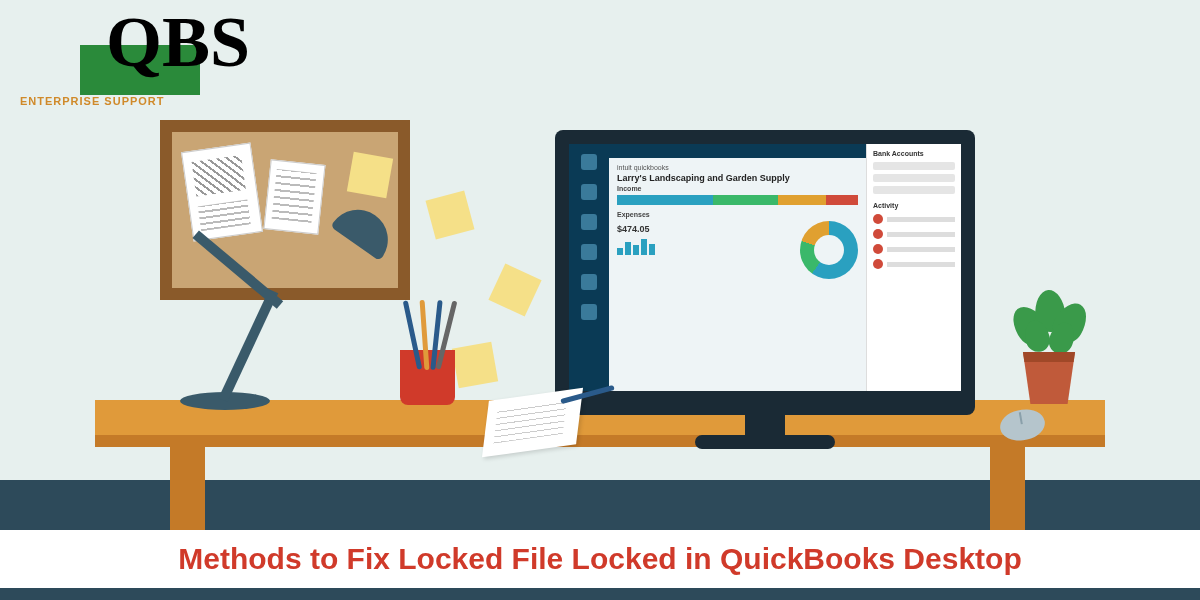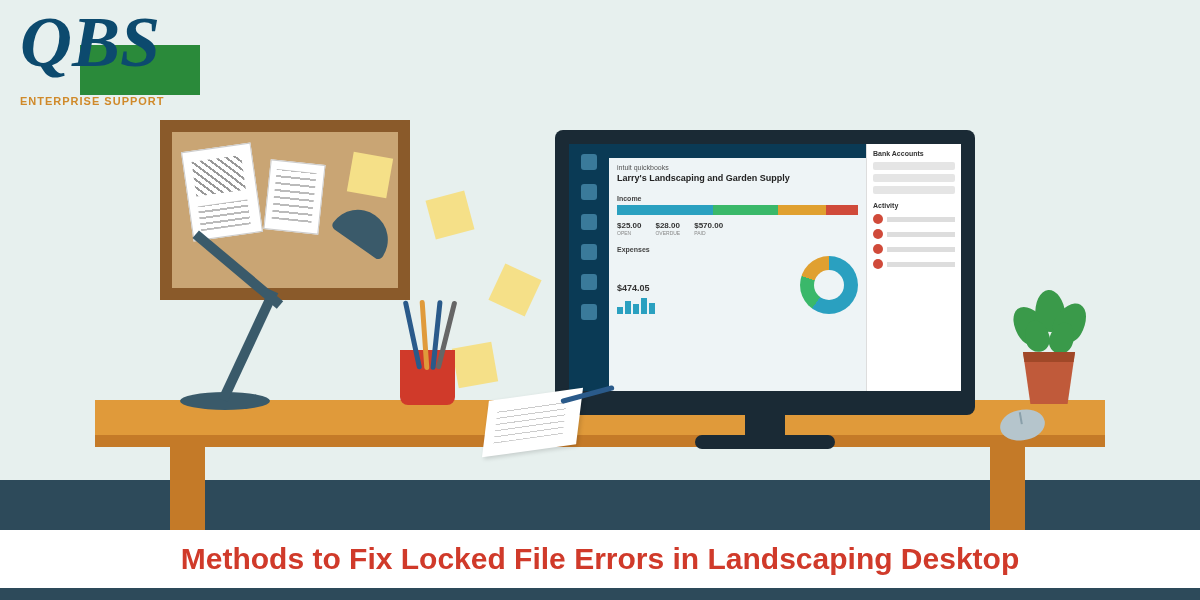--- a/index.html
+++ b/index.html
@@ -2,21 +2,21 @@
 <html><head>
 <meta charset="utf-8">
 <style>
 *{margin:0;padding:0;box-sizing:border-box}
 body{width:1200px;height:600px;overflow:hidden;font-family:Arial,Helvetica,sans-serif;position:relative;background:#fff}
 .scene{position:absolute;inset:0}
 .wall{position:absolute;left:0;right:0;top:0;height:480px;background:#e7f0ee}
 .floor{position:absolute;left:0;right:0;top:480px;height:120px;background:#2d4a5a}
 .logo{position:absolute;left:20px;top:10px;width:230px;height:120px}
 .logo-bg{position:absolute;left:60px;top:35px;width:120px;height:50px;background:#2a8a3a}
-.logo-text{position:absolute;left:0;top:0;width:100%;font-family:"Brush Script MT",cursive;font-size:72px;font-weight:700;font-style:italic;color:#0c4a6e;line-height:.9;text-align:left}
+.logo-text{position:absolute;left:0;top:0;width:100%;font-family:"Brush Script MT",cursive;font-size:72px;font-weight:700;color:#000000;line-height:.9;text-align:right}
 .logo-sub{position:absolute;left:0;top:85px;width:100%;text-align:left;font-size:11px;letter-spacing:1px;color:#d08a2a;font-weight:700}
 .url{position:absolute;right:30px;top:20px;font-size:22px;color:#222}
 .desk-top{position:absolute;left:95px;top:400px;width:1010px;height:35px;background:#e09a3a}
 .desk-shadow{position:absolute;left:95px;top:435px;width:1010px;height:12px;background:#c47a28}
 .leg-l{position:absolute;left:170px;top:447px;width:35px;height:100px;background:#c47a28}
 .leg-r{position:absolute;left:990px;top:447px;width:35px;height:100px;background:#c47a28}
 .board{position:absolute;left:160px;top:120px;width:250px;height:180px;background:#c9a574;border:12px solid #8a5a2a}
 .doc1{position:absolute;left:15px;top:15px;width:70px;height:90px;background:#fff;transform:rotate(-8deg);border:1px solid #ccc}
 .doc1::before{content:"";position:absolute;left:8px;top:10px;width:50px;height:35px;background:repeating-linear-gradient(45deg,#999 0,#999 2px,transparent 2px,transparent 6px)}
 .doc1::after{content:"";position:absolute;left:8px;top:55px;width:50px;height:25px;background:repeating-linear-gradient(0deg,#bbb 0,#bbb 2px,transparent 2px,transparent 6px)}
@@ -41,32 +41,32 @@
 .monitor{position:absolute;left:555px;top:130px;width:420px;height:285px}
 .bezel{position:absolute;inset:0;background:#1a2a35;border-radius:8px;padding:14px}
 .screen{position:absolute;left:14px;right:14px;top:14px;bottom:24px;background:#eef4f6;display:flex}
 .stand-neck{position:absolute;left:190px;top:278px;width:40px;height:30px;background:#1a2a35}
 .stand-foot{position:absolute;left:140px;top:305px;width:140px;height:14px;background:#1a2a35;border-radius:7px}
 .sb{width:40px;background:#0a3a55;display:flex;flex-direction:column;align-items:center;padding-top:10px;gap:14px}
 .sb-i{width:16px;height:16px;background:#3a7a9a;border-radius:3px}
 .mc{flex:1;padding:6px 8px}
 .topbar{height:14px;background:#0a3a55;margin:-6px -8px 6px -8px}
 .crumb{font-size:7px;color:#555;margin-bottom:2px}
-.mtitle{font-size:9px;font-weight:700;color:#222;margin-bottom:12px}
+.mtitle{font-size:9px;font-weight:700;color:#222;margin-bottom:2px}
 .sect{font-size:7px;font-weight:700;color:#444;margin-bottom:3px}
 .bars{display:flex;height:10px;margin-bottom:6px}
 .bar{height:100%}
 .b1{flex:3;background:#2aa0c0}
 .b2{flex:2;background:#3ab86a}
 .b3{flex:1.5;background:#e0a030}
 .b4{flex:1;background:#d04a3a}
 .stats{display:flex;gap:14px;margin-bottom:10px}
 .stat{font-size:8px;font-weight:700;color:#333}
 .stat small{display:block;font-size:5px;font-weight:400;color:#888}
-.exp{display:flex;gap:8px;align-items:flex-end}
+.exp{display:flex;gap:8px;align-items:flex-start}
 .exp-l{flex:1}
 .tot{font-size:9px;font-weight:700;color:#333;margin:3px 0}
 .mini{display:flex;gap:2px;height:18px;align-items:flex-end}
 .mb{width:6px;background:#2aa0c0}
 .donut{width:58px;height:58px;border-radius:50%;background:conic-gradient(#2aa0c0 0 60%,#3ab86a 60% 80%,#e0a030 80% 100%);position:relative}
 .donut::after{content:"";position:absolute;left:14px;top:14px;width:30px;height:30px;background:#eef4f6;border-radius:50%}
 .rp{width:95px;background:#fff;padding:6px;border-left:1px solid #ddd}
 .rh{font-size:7px;font-weight:700;color:#333;margin-bottom:5px}
 .acct{height:8px;background:#e5e5e5;margin-bottom:4px;border-radius:2px}
 .act{display:flex;gap:4px;align-items:center;margin:5px 0}
@@ -146,25 +146,20 @@
           <div class="topbar"></div>
           <div class="crumb">intuit quickbooks</div>
           <div class="mtitle">Larry's Landscaping and Garden Supply</div>
           <div class="sect">Income</div>
           <div class="bars">
             <div class="bar b1"></div>
             <div class="bar b2"></div>
             <div class="bar b3"></div>
             <div class="bar b4"></div>
           </div>
-          <div class="stats">
-            <div class="stat"><span>$25.00</span><small>OPEN</small></div>
-            <div class="stat"><span>$28.00</span><small>OVERDUE</small></div>
-            <div class="stat"><span>$570.00</span><small>PAID</small></div>
-          </div>
           <div class="sect">Expenses</div>
           <div class="exp">
             <div class="exp-l">
               <div class="tot">$474.05</div>
               <div class="mini">
                 <div class="mb" style="height:40%"></div>
                 <div class="mb" style="height:70%"></div>
                 <div class="mb" style="height:55%"></div>
                 <div class="mb" style="height:90%"></div>
                 <div class="mb" style="height:60%"></div>
@@ -209,14 +204,14 @@
     <div class="leaf l1"></div>
     <div class="leaf l2"></div>
     <div class="leaf l3"></div>
     <div class="leaf l4"></div>
     <div class="leaf l5"></div>
   </div>
   <div class="plant-pot"></div>
 
   <div class="mouse"></div>
 
-  <div class="headline">Methods to Fix Locked File Errors in Landscaping Desktop</div>
+  <div class="headline">Methods to Fix Locked File Locked in QuickBooks Desktop</div>
 </div>
 
 </body></html>

